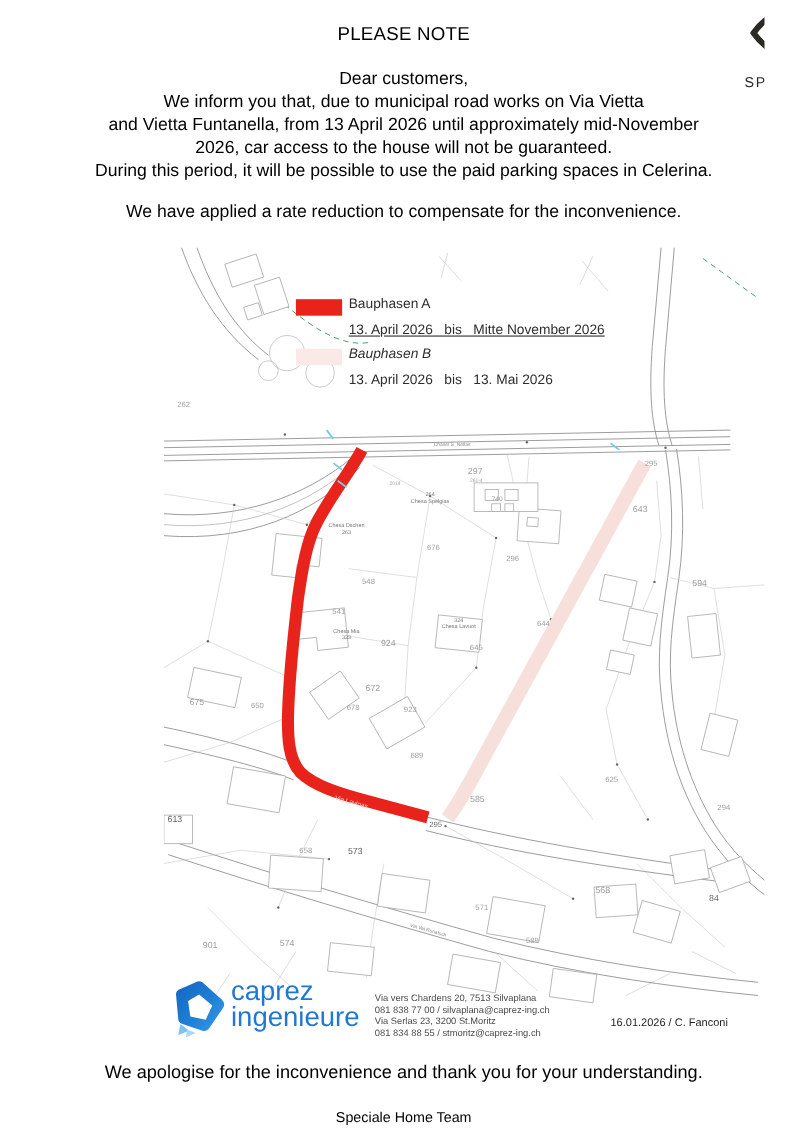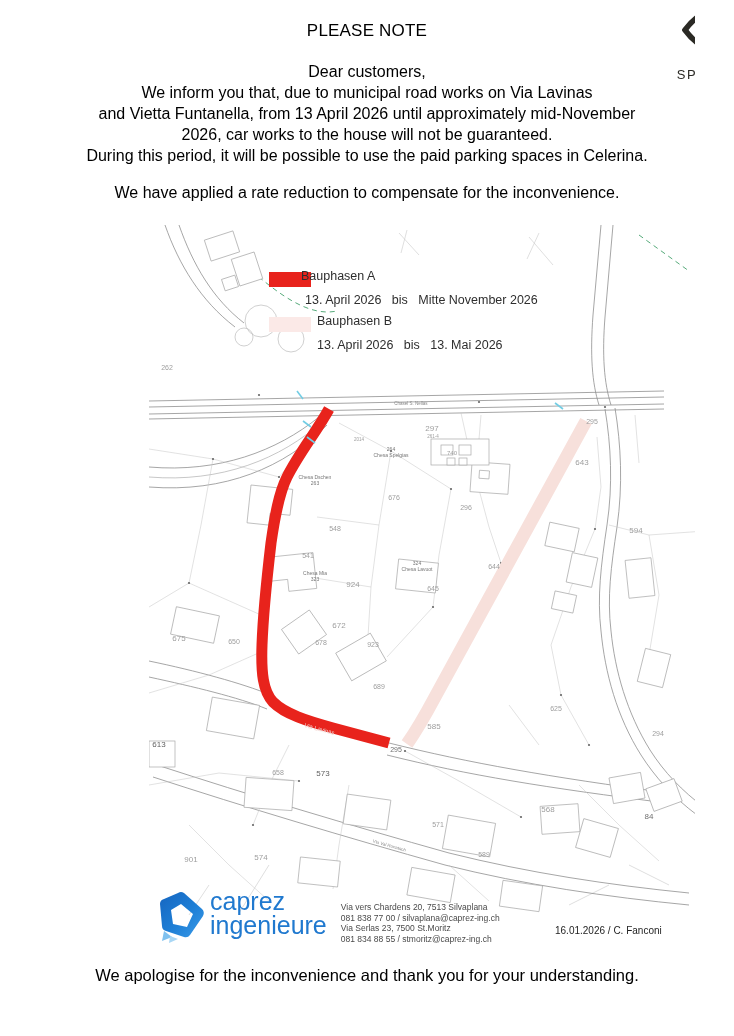--- a/index.html
+++ b/index.html
@@ -45,23 +45,23 @@
     <svg class="lens" width="66" height="44" viewBox="0 0 66 44">
       <path d="M3,22 Q17,3 33,3 Q49,3 63,22 Q49,41 33,41 Q17,41 3,22 Z" fill="none" stroke="#2b2a25" stroke-width="5.5"></path>
       <text x="33" y="32" text-anchor="middle" font-size="29" font-weight="bold" fill="#2b2a25">S</text>
     </svg>
     <div class="brand-name">SPECIALE</div>
     <div class="brand-sub">HOME</div>
   </div>
 
   <div class="notice">
     <div>Dear customers,</div>
-    <div>We inform you that, due to municipal road works on Via Lavinas</div>
+    <div>We inform you that, due to municipal road works on Via Vietta</div>
     <div><span>and Vietta Funtanella, </span><span class="u">from 13 April 2026 until approximately mid-November</span></div>
-    <div><span class="u">2026</span><span>, car works to the house will not be guaranteed.</span></div>
+    <div><span class="u">2026</span><span>, car access to the house will not be guaranteed.</span></div>
     <div>During this period, it will be possible to use the paid parking spaces in Celerina.</div>
     <div class="gap"></div>
     <div>We have applied a rate reduction to compensate for the inconvenience.</div>
   </div>
 
   <div class="map-wrap">
     <svg width="556" height="692" viewBox="0 0 556 692">
 
       <g stroke="#c9c9c9" stroke-width="0.6" fill="none">
         <path d="M250,8 L270,30"></path>
@@ -254,24 +254,24 @@
           <text x="268" y="346" font-size="5" fill="#777777" text-anchor="middle">Chesa Lavuot</text>
           <text x="262" y="180" font-size="4.5" fill="#8a8a8a" text-anchor="middle">Chasel S. Nellas</text>
           <text x="170" y="506" font-size="6" fill="#f0d0cc" text-anchor="middle" transform="rotate(15 170 506)">Via Lavinas</text>
           <text x="240" y="622" font-size="4.5" fill="#8a8a8a" text-anchor="middle" transform="rotate(16 240 622)">Via Val Runatsch</text>
         </g>
     </svg>
 
     
     <div>
       <div class="legend-swatch" style="left: 120px; top: 47px; background: rgb(232, 35, 28);"></div>
-      <div class="legend-label" style="left:152px; top:44px;">Bauphasen A</div>
-      <div class="legend-dates" style="left:156px; top:68px;">13. April 2026   bis   Mitte November 2026</div>
+      <div class="legend-label" style="left:168px; top:44px;">Bauphasen A</div>
+      <div class="legend-dates" style="left:168px; top:68px;text-decoration:underline;">13. April 2026   bis   Mitte November 2026</div>
       <div class="legend-swatch" style="left: 120px; top: 92px; background: rgb(251, 233, 231);"></div>
-      <div class="legend-label" style="left:168px; top:89px;">Bauphasen B</div>
+      <div class="legend-label" style="left:168px; top:89px;font-style:italic;">Bauphasen B</div>
       <div class="legend-dates" style="left:168px; top:113px;">13. April 2026   bis   13. Mai 2026</div>
     </div>
   </div>
 
   <div class="caprez">
     <svg width="50" height="52" viewBox="0 0 50 52">
       <defs>
         <linearGradient id="cg" x1="0" y1="0" x2="1" y2="1">
           <stop offset="0" stop-color="#1565c0"></stop>
           <stop offset="0.55" stop-color="#1e7fd6"></stop>
@@ -283,22 +283,23 @@
       <polygon points="8,40 16,46 6,50" fill="#7fc1ef"></polygon>
       <polygon points="14,45 22,48 13,52" fill="#a9d7f5"></polygon>
     </svg>
     <div class="caprez-word">
       <div>caprez</div>
       <div>ingenieure</div>
     </div>
     <div class="caprez-contact">
       <div>Via vers Chardens 20, 7513 Silvaplana</div>
       <div>081 838 77 00 / silvaplana@caprez-ing.ch</div>
-      <div>Via Serlas 23, 7500 St.Moritz</div>
+      <div>Via Serlas 23, 3200 St.Moritz</div>
       <div>081 834 88 55 / stmoritz@caprez-ing.ch</div>
     </div>
   </div>
 
   <div class="credit">16.01.2026 / C. Fanconi</div>
 
   <div class="closing">We apologise for the inconvenience and thank you for your understanding.</div>
+  <div class="signature">Speciale Home Team</div>
 
 </div>
 
 </body></html>

